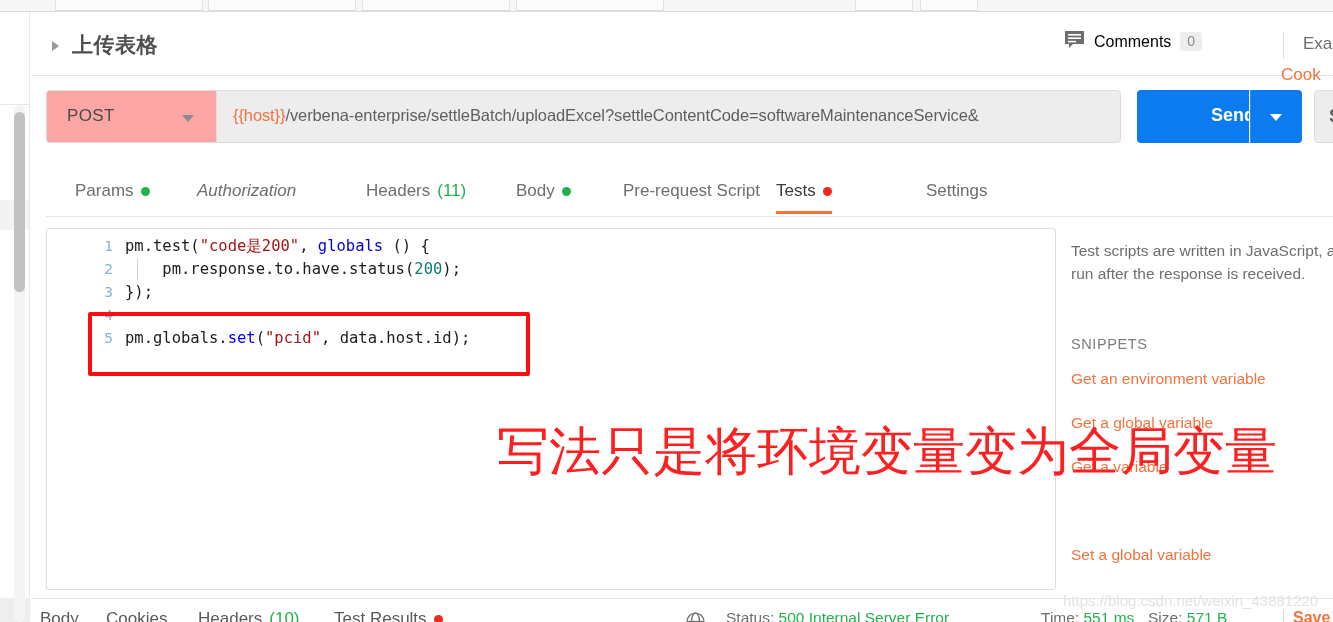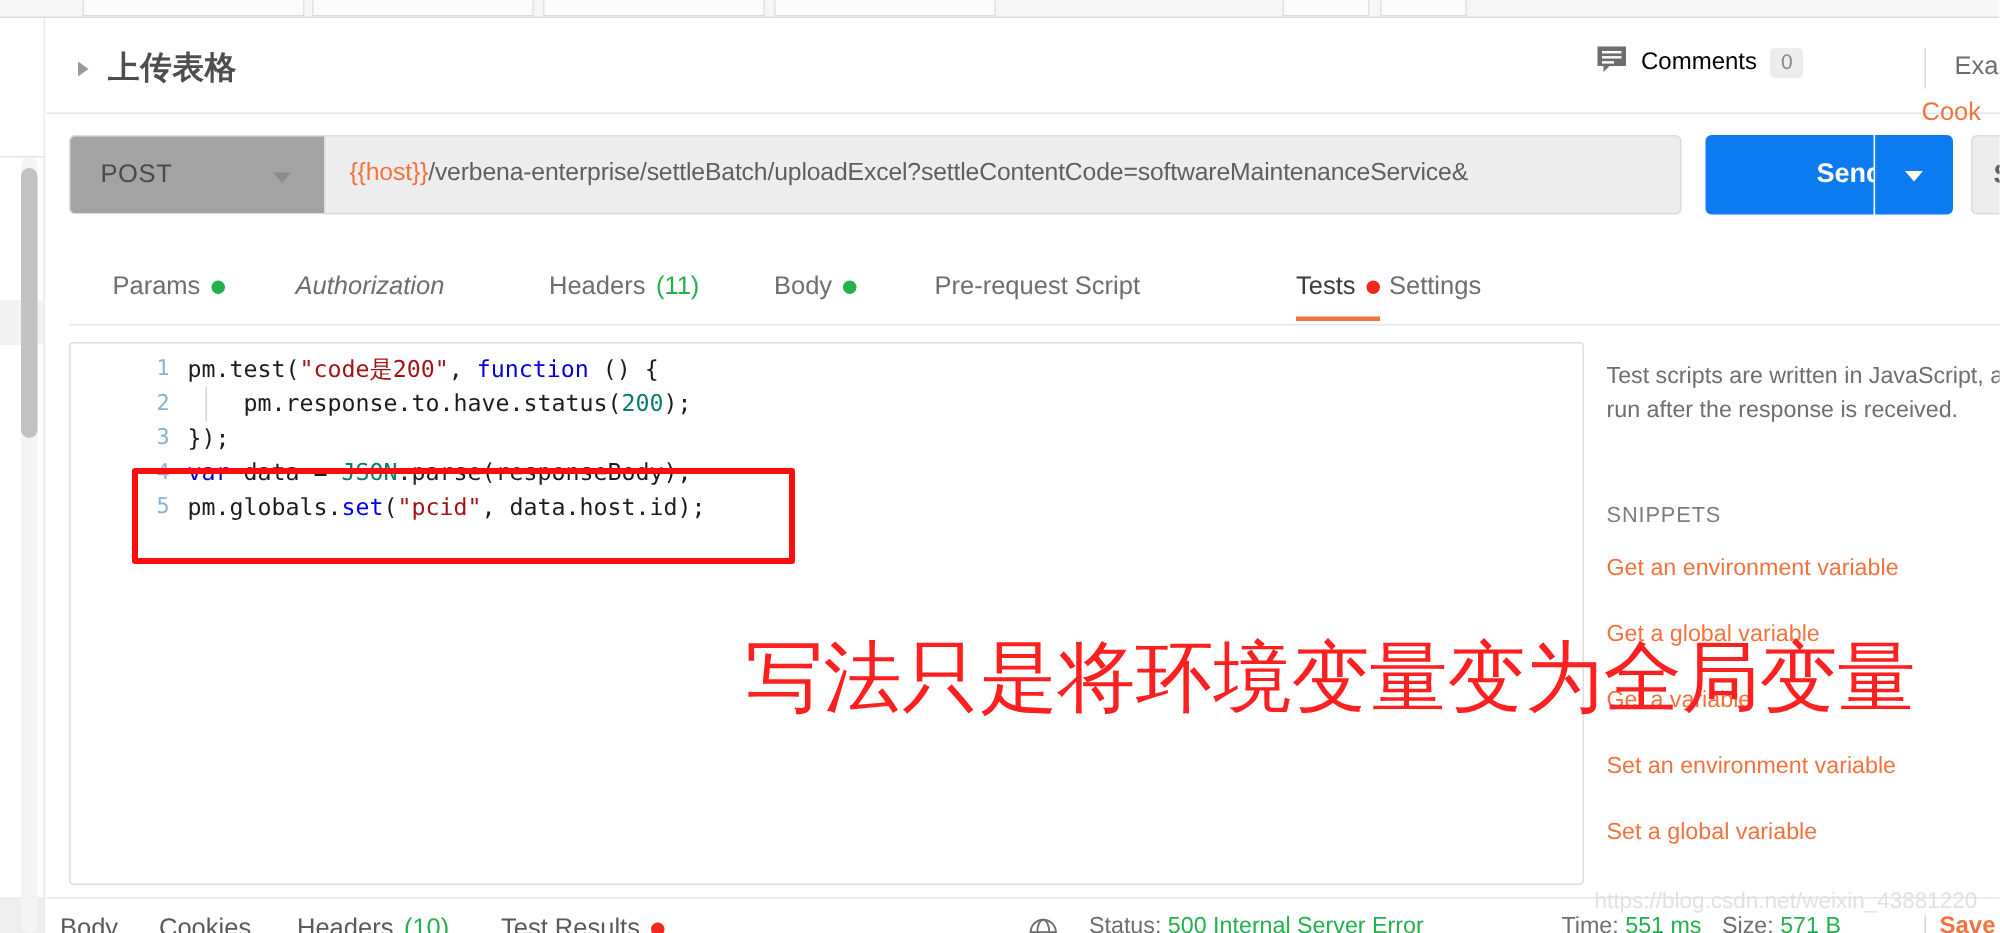--- a/index.html
+++ b/index.html
@@ -149,21 +149,21 @@
   
   #url-row {
     position: absolute;
     left: 15px; top: 78px;
     width: 1290px; height: 56px;
   }
   #method-select {
     position: absolute;
     left: 0; top: 0;
     width: 170px; height: 53px;
-    background: #a3a3a3;
+    background: #fca5a5;
     border: 1px solid #dcdcdc;
     border-right: none;
     border-radius: 4px 0 0 4px;
     box-sizing: border-box;
     cursor: pointer;
   }
   #method-label {
     position: absolute;
     left: 20px; top: 15px;
     font-size: 17px;
@@ -541,48 +541,47 @@
         <span>Headers</span>
         <span class="count-green">(11)</span>
       </div>
       <div class="req-tab" style="left: 470px;">
         <span>Body</span>
         <span class="dot dot-green"></span>
       </div>
       <div class="req-tab" style="left: 577px;">
         <span>Pre-request Script</span>
       </div>
-      <div class="req-tab active" style="left: 818px; text-align: center;">
+      <div class="req-tab active" style="left: 730px; text-align: center;">
         <span>Tests</span>
         <span class="dot dot-red"></span>
       </div>
       <div class="req-tab" style="left: 880px;">
         <span>Settings</span>
       </div>
     </div>
   <div id="cookies-link">Cook</div>
 
   <div id="editor-box">
     <div id="code-lines">
-        <div class="code-line"><span class="lineno">1</span><span class="codetext"><span>pm.test(</span><span class="tok-str">"code是200"</span><span>, </span><span class="tok-kw">function</span><span> () {</span></span></div>
+        <div class="code-line"><span class="lineno">1</span><span class="codetext"><span>pm.test(</span><span class="tok-str">"code是200"</span><span>, </span><span class="tok-kw">globals</span><span> () {</span></span></div>
         <div class="code-line"><span class="lineno">2</span><span class="codetext"><span>    pm.response.to.have.status(</span><span class="tok-num">200</span><span>);</span></span></div>
         <div class="code-line"><span class="lineno">3</span><span class="codetext"><span>});</span></span></div>
-        <div class="code-line"><span class="lineno">4</span><span class="codetext"><span class="tok-kw">var</span><span> data = </span><span class="tok-cls">JSON</span><span>.parse(responseBody);</span></span></div>
+        <div class="code-line"><span class="lineno">4</span></div>
         <div class="code-line"><span class="lineno">5</span><span class="codetext"><span>pm.globals.</span><span class="tok-fn">set</span><span>(</span><span class="tok-str">"pcid"</span><span>, data.host.id);</span></span></div>
       </div>
     <div id="indent-guide"></div>
   </div>
 
   <div id="help-sidebar">
     <div id="help-desc">Test scripts are written in JavaScript, a run after the response is received.</div>
     <div id="snippets-header">SNIPPETS</div>
   <div class="snippet-item" style="top: 142px;">Get an environment variable</div>
       <div class="snippet-item" style="top: 186px;">Get a global variable</div>
       <div class="snippet-item" style="top: 230px;">Get a variable</div>
-      <div class="snippet-item" style="top: 274px;">Set an environment variable</div>
       <div class="snippet-item" style="top: 318px;">Set a global variable</div>
     </div>
 
   <div id="response-bar">
     <span id="globe-icon">
       <svg width="19" height="19" viewBox="0 0 19 19">
         <circle cx="9.5" cy="9.5" r="8.4" fill="none" stroke="#6e6e6e" stroke-width="1.3"></circle>
         <ellipse cx="9.5" cy="9.5" rx="4" ry="8.4" fill="none" stroke="#6e6e6e" stroke-width="1.3"></ellipse>
         <line x1="1.1" y1="9.5" x2="17.9" y2="9.5" stroke="#6e6e6e" stroke-width="1.3"></line>
       </svg>

